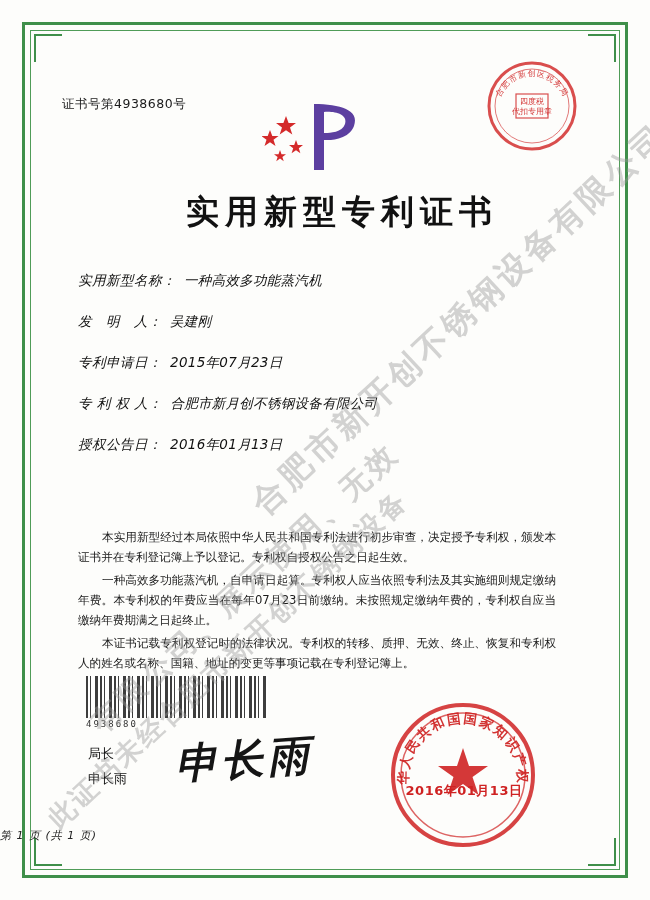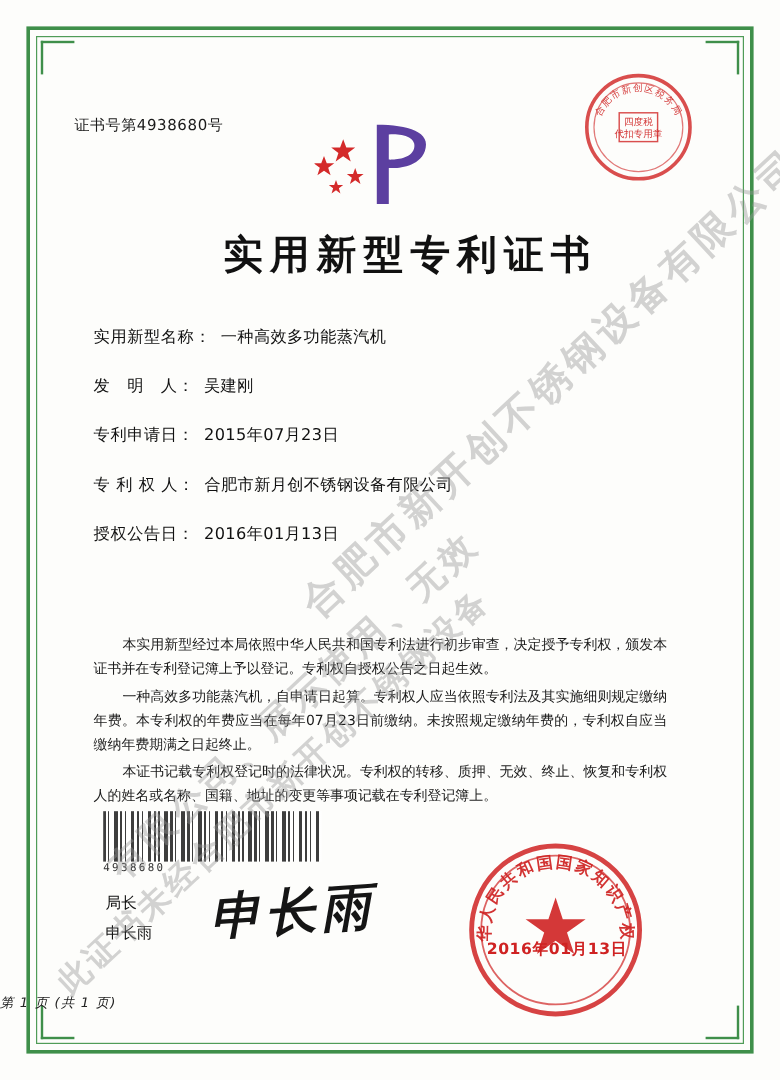--- a/index.html
+++ b/index.html
@@ -90,20 +90,21 @@
     position: absolute;
     left: 78px; top: 272px;
     width: 480px;
   }
   .field-row {
     display: flex;
     align-items: baseline;
     margin-bottom: 23px;
     font-size: 13.5px;
     color: #111;
+    font-style: italic;
   }
   .field-label {
     white-space: pre;
     letter-spacing: 0.5px;
   }
   .field-value {
     margin-left: 8px;
     letter-spacing: 0.3px;
   }
 

